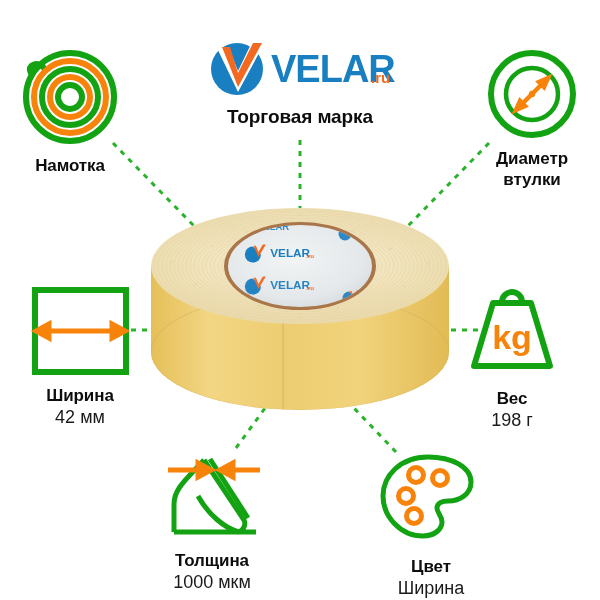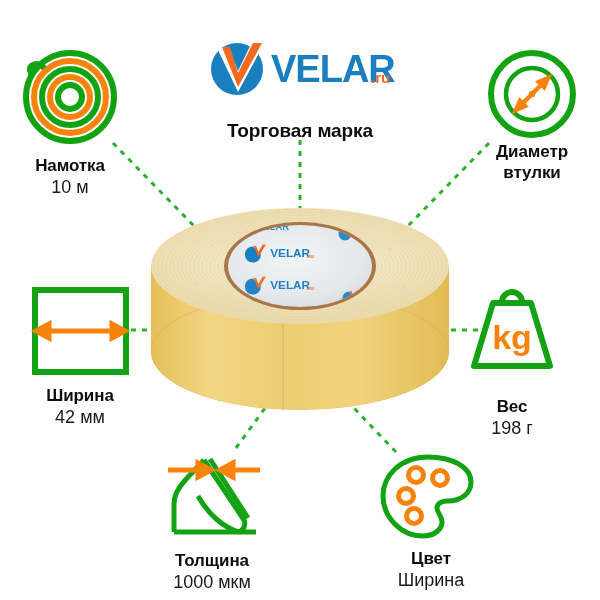--- a/index.html
+++ b/index.html
@@ -57,41 +57,41 @@
 
   
   #feature-namotka   { left: 2px;   top: 47px;  width: 136px; }
   #feature-diametr   { left: 464px; top: 47px;  width: 136px; }
   #feature-shirina   { left: 14px;   top: 285px; width: 132px; }
   #feature-ves       { left: 449px; top: 282px; width: 126px; }
   #feature-tolshina  { left: 132px; top: 452px; width: 160px; }
   #feature-cvet      { left: 358px; top: 452px; width: 146px; }
 
   #feature-namotka  .feature-label { margin-top: 8px; }
-  #feature-diametr  .feature-label { }
+  #feature-diametr  .feature-label { margin-top: 7px; }
   #feature-shirina  .feature-label { margin-top: 8px; }
-  #feature-ves      .feature-label { margin-top: 22px; text-align: center; }
+  #feature-ves      .feature-label { margin-top: 14px; text-align: center; }
   #feature-tolshina .feature-label { margin-top: 6px; text-align: center; }
-  #feature-cvet     .feature-label { margin-top: 4px; }
+  #feature-cvet     .feature-label { margin-top: 12px; }
 
   
   #brand-block {
     position: absolute;
     left: 185px;
     top: 38px;
     width: 230px;
     text-align: center;
   }
   #brand-logo {
     display: block;
     margin: 0 auto;
   }
   #brand-caption {
     display: block;
-    margin-top: 20px;
+    margin-top: 6px;
     font-weight: bold;
     font-size: 19px;
     color: #0d0d0d;
     letter-spacing: -0.1px;
   }
 </style>
 </head>
 <body>
 
 <div id="page">
@@ -265,21 +265,20 @@
         <g fill="none" stroke-linecap="round">
           <path d="M14,26 C9,17 22,14 27,21" stroke="#13a312" stroke-width="6"></path>
           <circle cx="53" cy="50" r="44" stroke="#13a312" stroke-width="6"></circle>
           <circle cx="53" cy="50" r="36" stroke="#f7830a" stroke-width="6"></circle>
           <circle cx="53" cy="50" r="28" stroke="#13a312" stroke-width="6"></circle>
           <circle cx="53" cy="50" r="20" stroke="#f7830a" stroke-width="6"></circle>
           <circle cx="53" cy="50" r="12" stroke="#13a312" stroke-width="6"></circle>
         </g>
       </svg>
       <span class="feature-label">Намотка</span>
-      <span class="feature-value">10 м</span>
     </div>
 
     <div class="feature" id="feature-diametr">
       <svg class="feature-icon" width="98" height="94" viewBox="0 0 98 94">
         <circle cx="49" cy="47" r="41" fill="none" stroke="#13a312" stroke-width="6"></circle>
         <circle cx="49" cy="47" r="26" fill="none" stroke="#13a312" stroke-width="4.5"></circle>
         <g stroke="#f7830a" stroke-width="4.5" stroke-linecap="round" fill="#f7830a">
           <line x1="36" y1="60" x2="62" y2="34"></line>
           <path d="M33,63 L42,59 L37,54 Z"></path>
           <path d="M65,31 L56,35 L61,40 Z"></path>

